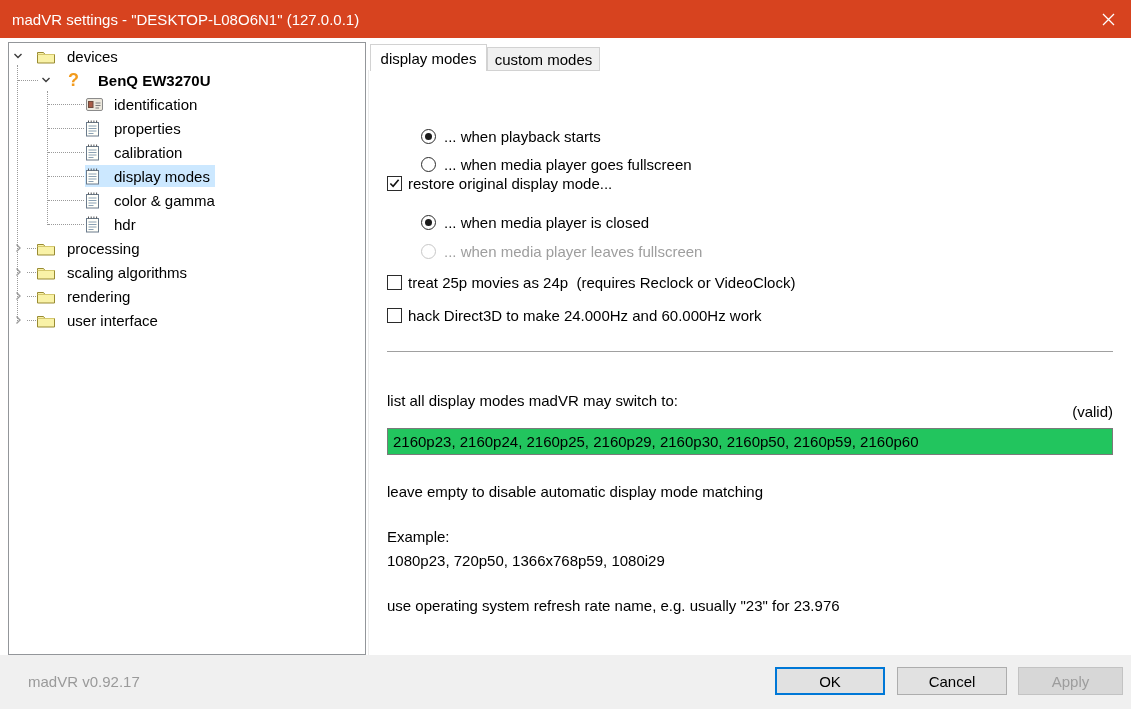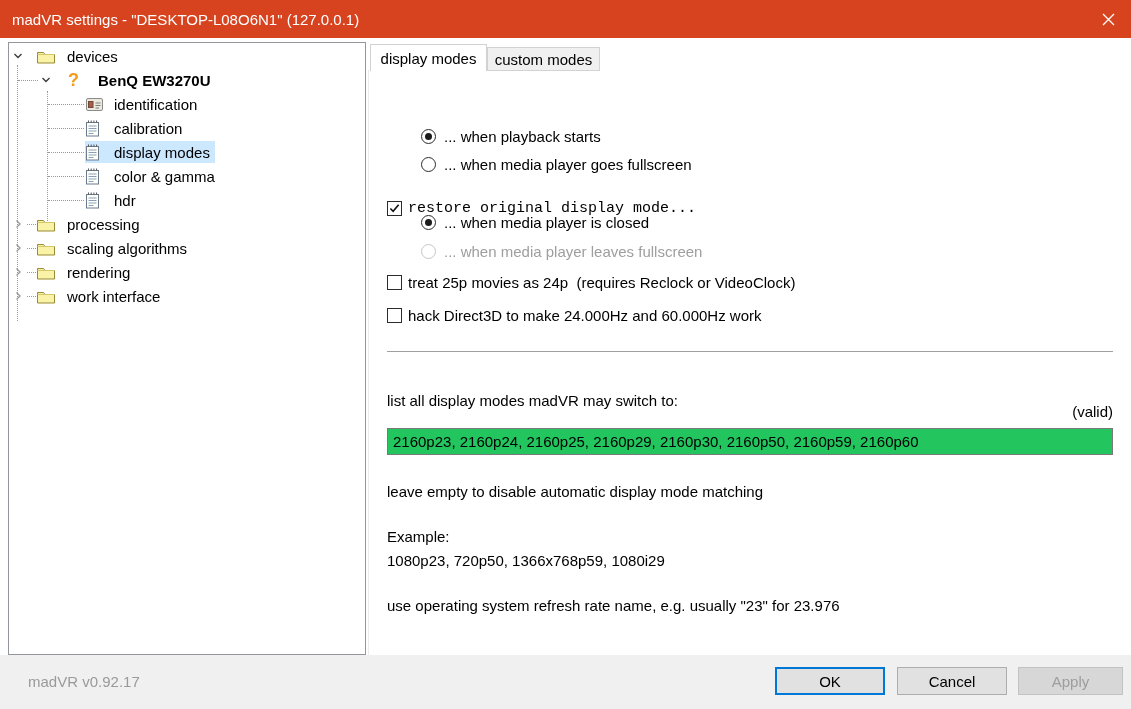--- a/index.html
+++ b/index.html
@@ -126,20 +126,32 @@
         </div>
         <div class="trow lvl2 stub2">
           <span class="content">
             <span class="ticon">
               <svg width="13" height="17" viewBox="0 0 13 17">
                 <rect x="0.5" y="2.5" width="12" height="13.5" fill="#fffffa" stroke="#6b7b8c"></rect>
                 <path d="M2.5 2.5 v-2 M5.2 2.5 v-2 M7.9 2.5 v-2 M10.6 2.5 v-2" stroke="#555" fill="none"></path>
                 <path d="M2.5 6 h8 M2.5 8.5 h8 M2.5 11 h8 M2.5 13.5 h5" stroke="#8aa0b4" fill="none"></path>
               </svg>
             </span>
+            <span class="tlabel">properties</span>
+          </span>
+        </div>
+        <div class="trow lvl2 stub2">
+          <span class="content">
+            <span class="ticon">
+              <svg width="13" height="17" viewBox="0 0 13 17">
+                <rect x="0.5" y="2.5" width="12" height="13.5" fill="#fffffa" stroke="#6b7b8c"></rect>
+                <path d="M2.5 2.5 v-2 M5.2 2.5 v-2 M7.9 2.5 v-2 M10.6 2.5 v-2" stroke="#555" fill="none"></path>
+                <path d="M2.5 6 h8 M2.5 8.5 h8 M2.5 11 h8 M2.5 13.5 h5" stroke="#8aa0b4" fill="none"></path>
+              </svg>
+            </span>
             <span class="tlabel">calibration</span>
           </span>
         </div>
         <div class="trow lvl2 selected stub2">
           <span class="content">
             <span class="ticon">
               <svg width="13" height="17" viewBox="0 0 13 17">
                 <rect x="0.5" y="2.5" width="12" height="13.5" fill="#fffffa" stroke="#6b7b8c"></rect>
                 <path d="M2.5 2.5 v-2 M5.2 2.5 v-2 M7.9 2.5 v-2 M10.6 2.5 v-2" stroke="#555" fill="none"></path>
                 <path d="M2.5 6 h8 M2.5 8.5 h8 M2.5 11 h8 M2.5 13.5 h5" stroke="#8aa0b4" fill="none"></path>
@@ -226,21 +238,21 @@
               <path d="M4.5 2.5 L8 6 L4.5 9.5" fill="none" stroke="#9b9b9b" stroke-width="1.4"></path>
             </svg>
           </span>
           <span class="content">
             <span class="ticon">
               <svg width="18" height="15" viewBox="0 0 18 15">
                 <path d="M0.5 3.5 h6 l1.5 2 h9.5 v8.5 h-17 Z" fill="#f9f2a7" stroke="#998b33"></path>
                 <path d="M0.5 5.5 h17" stroke="#d4c76d" fill="none"></path>
               </svg>
             </span>
-            <span class="tlabel">work interface</span>
+            <span class="tlabel">user interface</span>
           </span>
         </div>
       </div>
   </div>
 
   <div class="tab active">
     <span>display modes</span>
   </div>
   <div class="tab inactive">
     <span>custom modes</span>
@@ -250,21 +262,21 @@
 
     <label class="ctl" style="left:52px;top:56px;">
       <span class="rb selected"></span>
       <span class="ctl-label">... when playback starts</span>
     </label>
     <label class="ctl" style="left:52px;top:84px;">
       <span class="rb"></span>
       <span class="ctl-label">... when media player goes fullscreen</span>
     </label>
 
-    <label class="ctl" style="left:18px;top:128px;font-family:Liberation Mono, monospace;">
+    <label class="ctl" style="left:18px;top:103px;">
       <span class="cb checked">
         <svg width="11" height="11" viewBox="0 0 12 12">
             <path d="M1.5 6 L4.5 9 L10.5 2" fill="none" stroke="#111" stroke-width="1.8"></path>
           </svg>
       </span>
       <span class="ctl-label">restore original display mode...</span>
     </label>
     <label class="ctl" style="left:52px;top:142px;">
       <span class="rb selected"></span>
       <span class="ctl-label">... when media player is closed</span>

